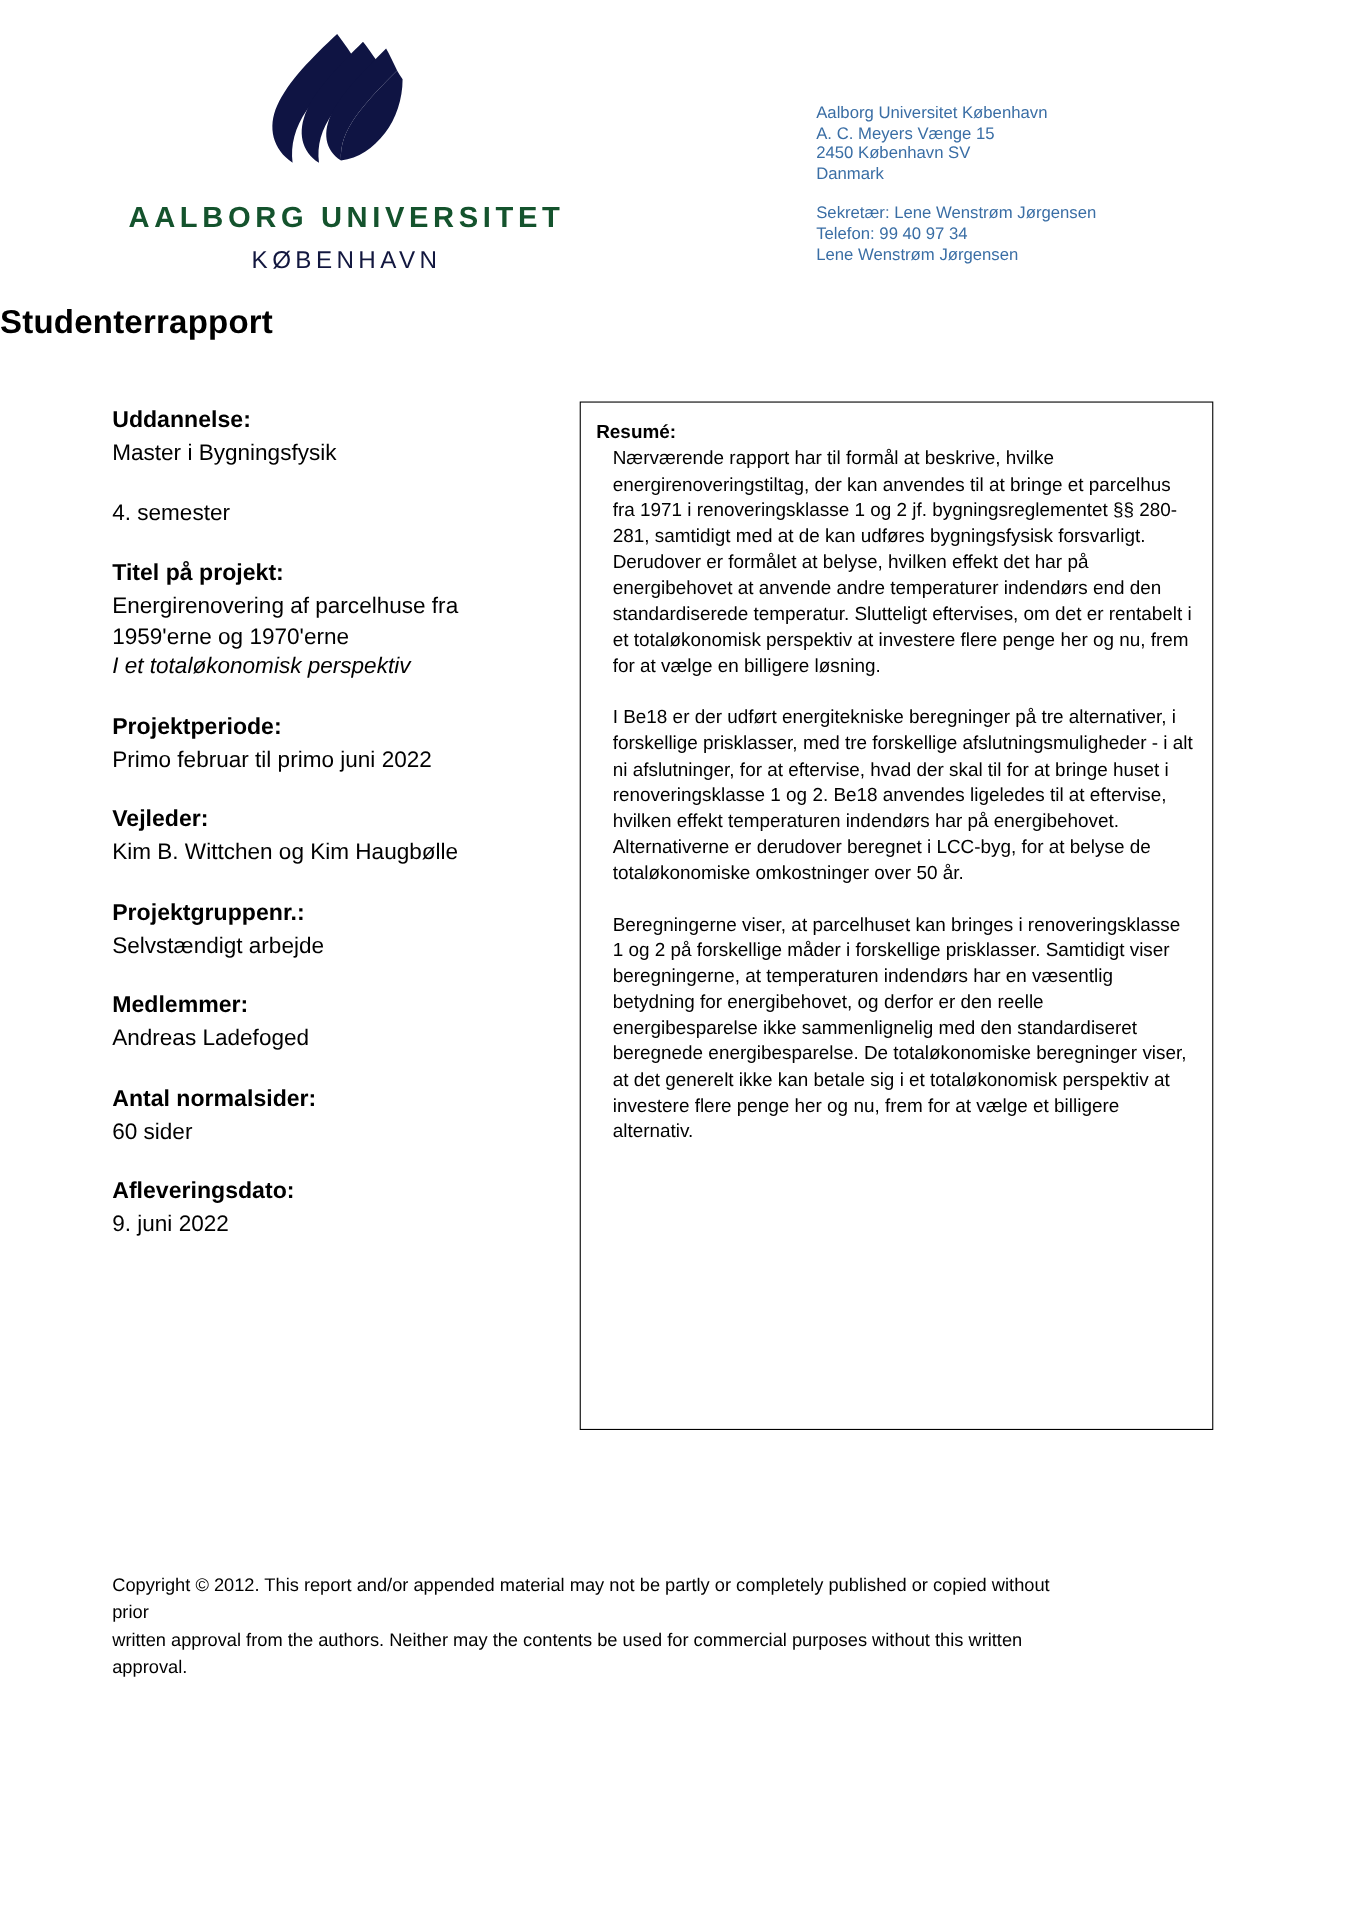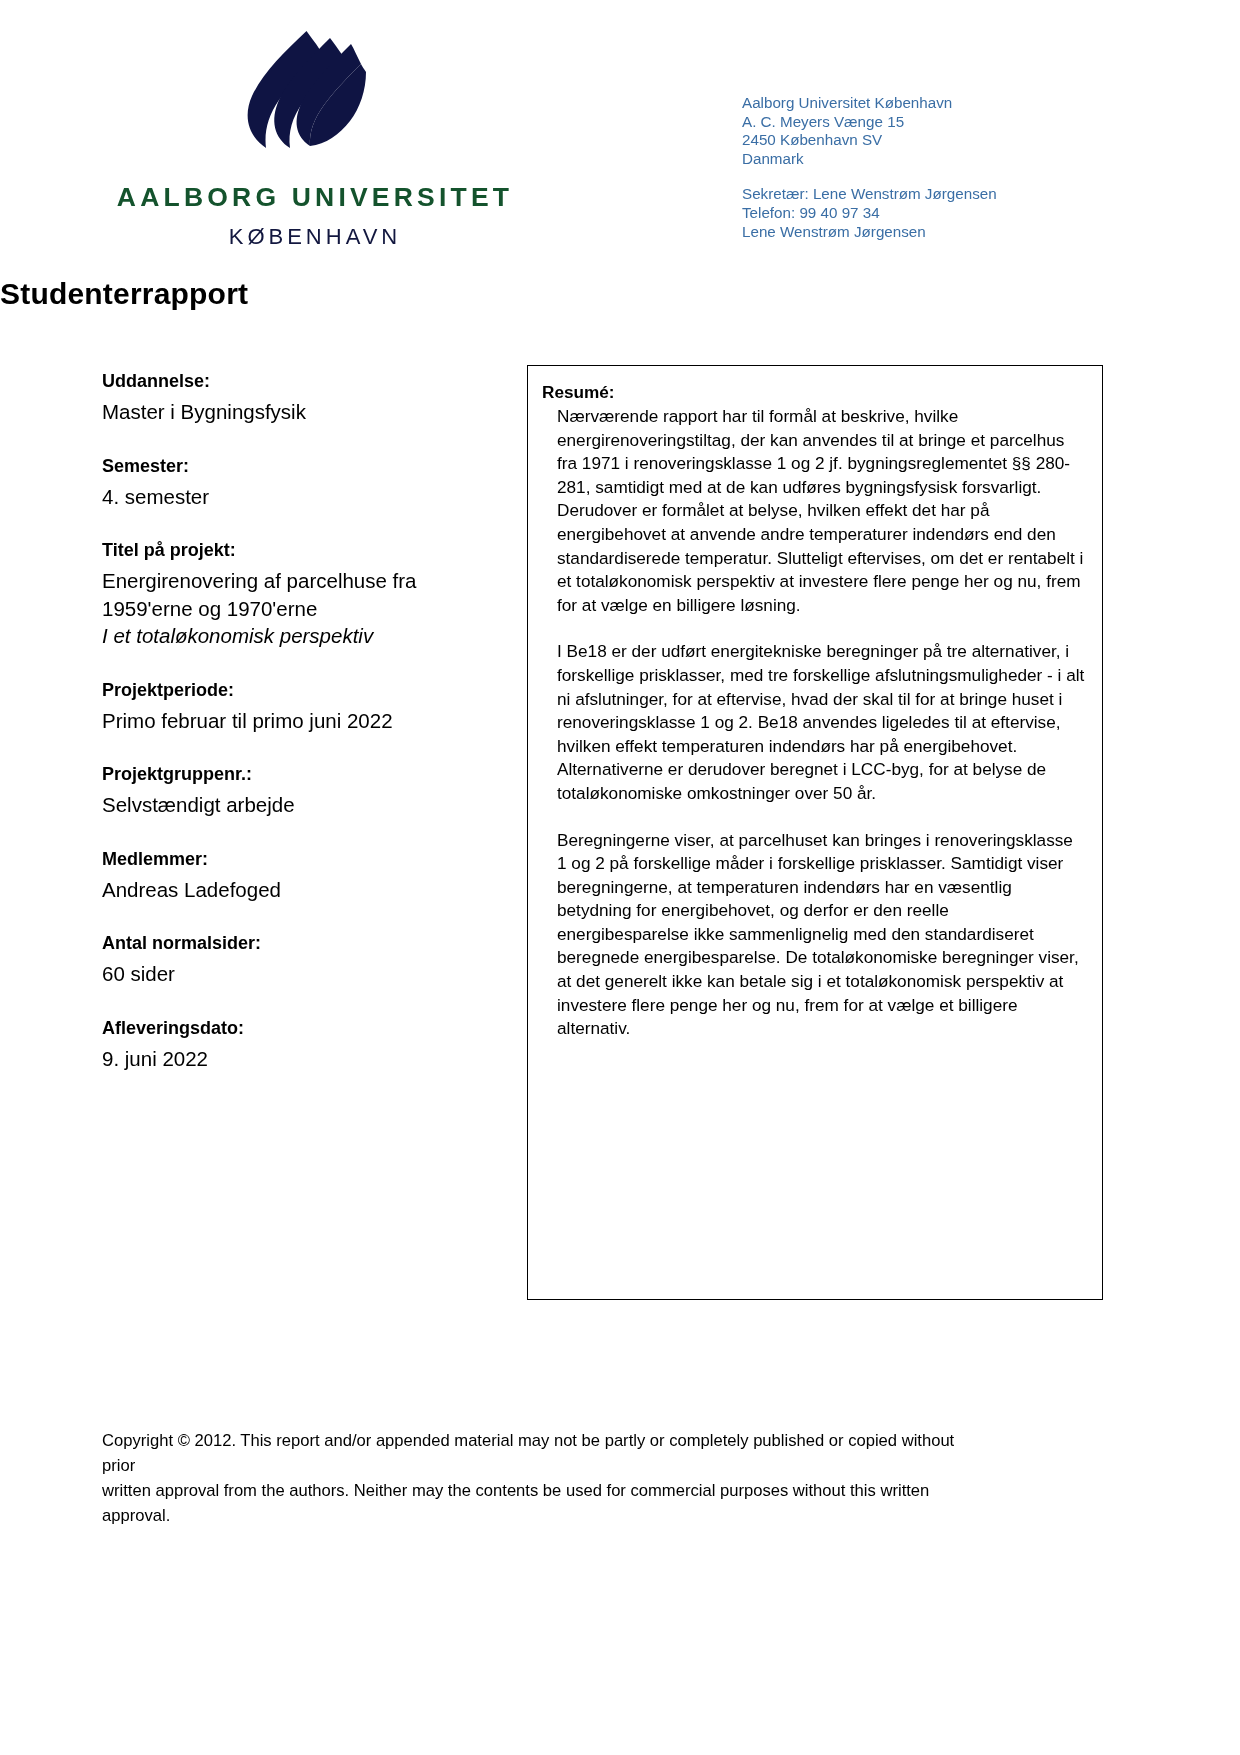--- a/index.html
+++ b/index.html
@@ -99,21 +99,21 @@
 
   .left-col {
     position: absolute;
     left: 102px;
     top: 8px;
     width: 400px;
   }
   .field { margin-bottom: 27px; }
   .field:last-child { margin-bottom: 0; }
   .field-label {
-    font-size: 18px;
+    font-size: 21px;
     font-weight: bold;
     line-height: 27px;
     margin-bottom: 3px;
   }
   .field-value {
     font-size: 20.5px;
     font-weight: normal;
     line-height: 27.5px;
   }
   .field-value.italic { font-style: italic; }
@@ -190,35 +190,38 @@
   <div class="main">
 
     <div class="left-col">
 
       <div class="field">
         <div class="field-label">Uddannelse:</div>
         <div class="field-value">Master i Bygningsfysik</div>
       </div>
 
       <div class="field">
-        <div class="field-label">Semester:</div>
         <div class="field-value">4. semester</div>
       </div>
 
       <div class="field">
         <div class="field-label">Titel på projekt:</div>
         <div class="field-value">Energirenovering af parcelhuse fra 1959'erne og 1970'erne</div>
         <div class="field-value italic">I et totaløkonomisk perspektiv</div>
       </div>
 
       <div class="field">
         <div class="field-label">Projektperiode:</div>
         <div class="field-value">Primo februar til primo juni 2022</div>
       </div>
 
+      <div class="field">
+        <div class="field-label">Vejleder:</div>
+        <div class="field-value">Kim B. Wittchen og Kim Haugbølle</div>
+      </div>
 
       <div class="field">
         <div class="field-label">Projektgruppenr.:</div>
         <div class="field-value">Selvstændigt arbejde</div>
       </div>
 
       <div class="field">
         <div class="field-label">Medlemmer:</div>
         <div class="field-value">Andreas Ladefoged</div>
       </div>

